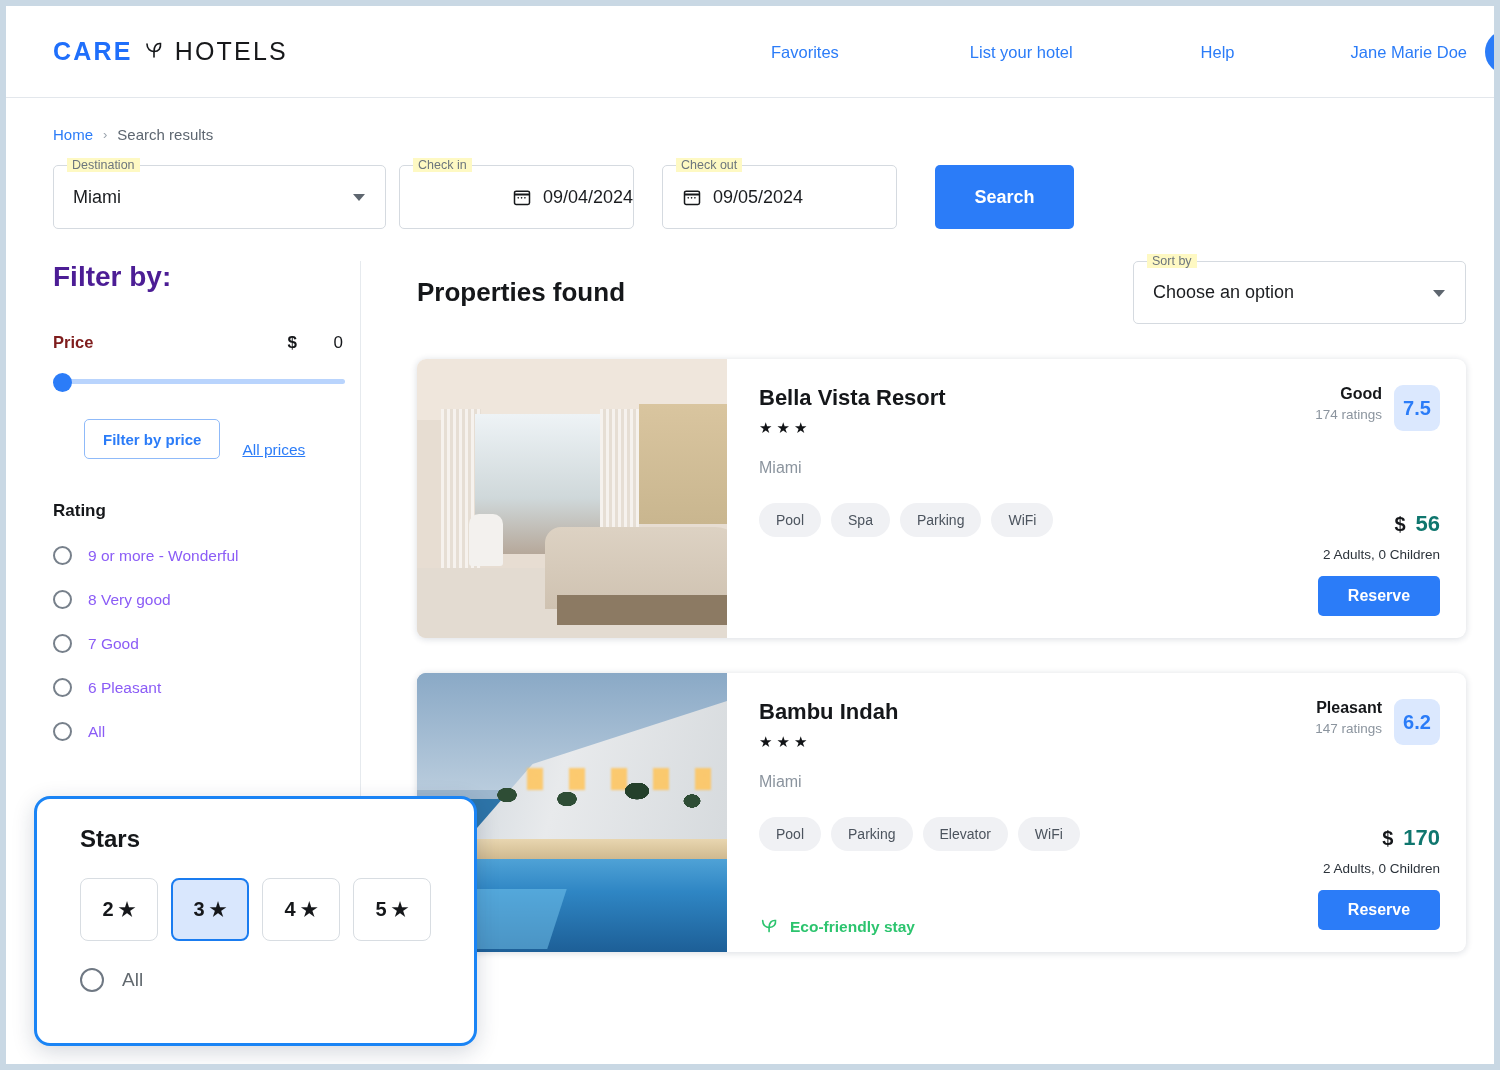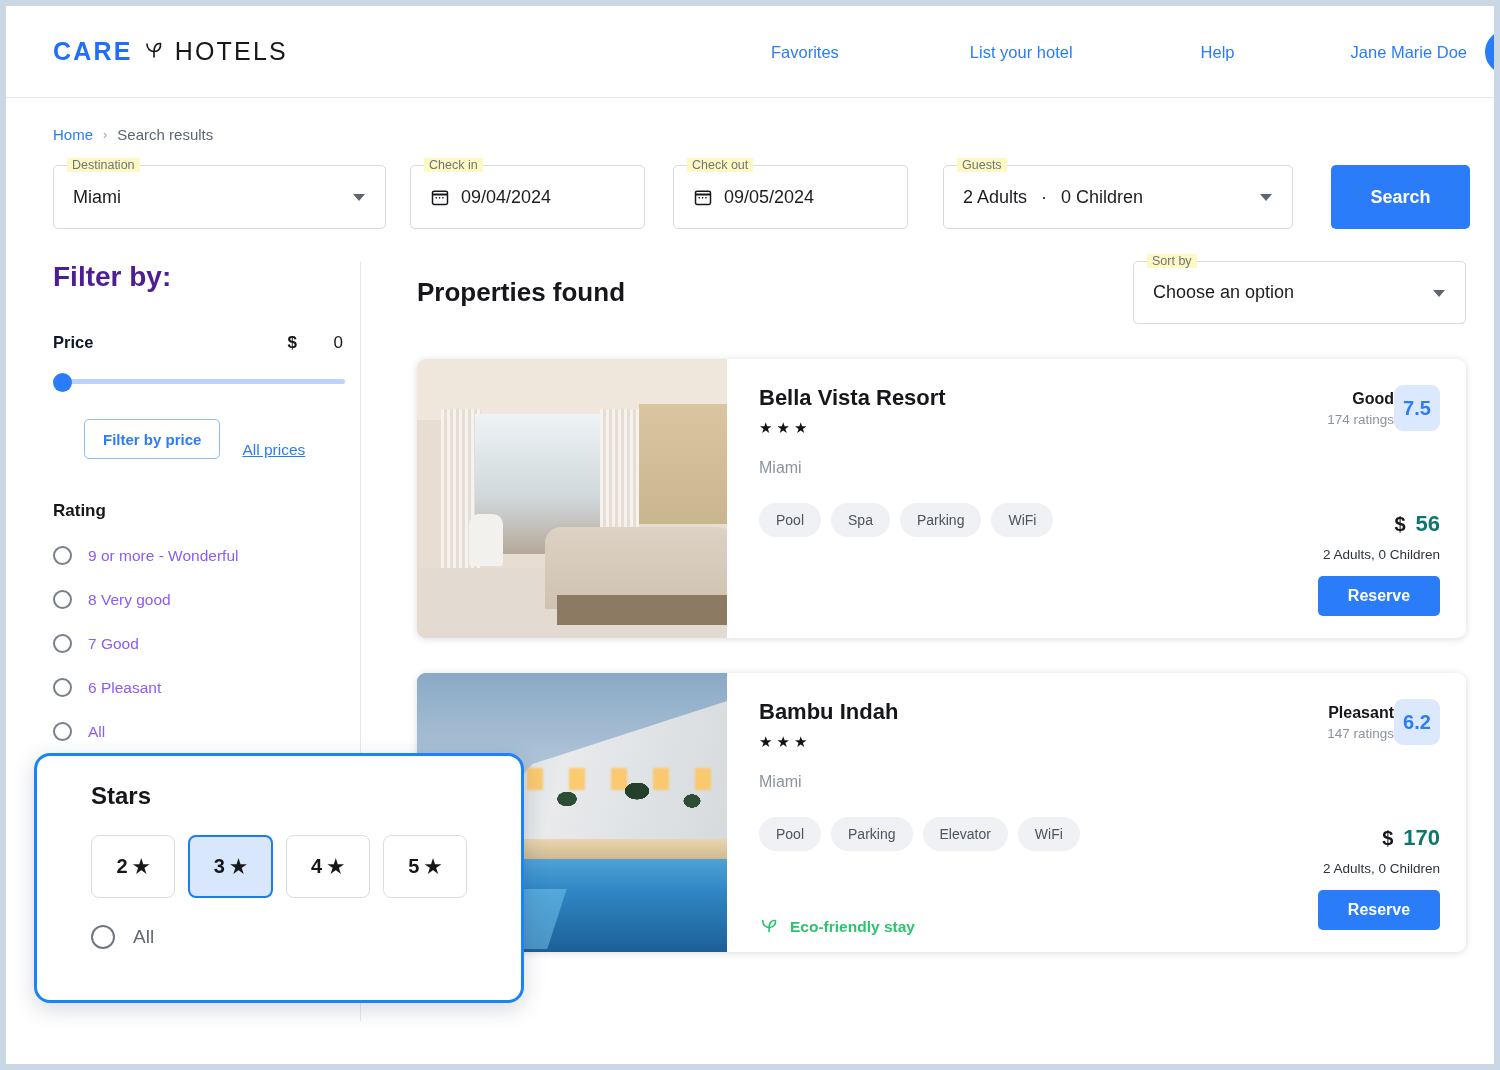--- a/index.html
+++ b/index.html
@@ -74,42 +74,42 @@
     font-size: 18px; color: #1b1d20; margin-left: 19px;
     display: flex; align-items: center; gap: 11px; white-space: nowrap;
   }
   .caret {
     position: absolute; right: 20px; top: 50%; margin-top: -3px;
     width: 0; height: 0;
     border-left: 6px solid transparent; border-right: 6px solid transparent;
     border-top: 7px solid #5e666f;
   }
   .f-dest  { width: 333px; }
-  .f-in    { width: 235px; margin-left: 24px; }
+  .f-in    { width: 235px; margin-left: 13px; justify-content: flex-end; }
   .f-out   { width: 235px; margin-left: 28px; }
   .f-guest { width: 350px; margin-left: 35px; }
   .guest-dot { color: #1b1d20; font-size: 18px; margin: 0 3px; }
   .search-btn {
     margin-left: 38px; width: 139px; height: 64px;
     background: #2b7cf8; color: #fff; border: none; border-radius: 5px;
     font-size: 18px; font-weight: bold; font-family: inherit; cursor: pointer;
   }
 
   
   .body { display: flex; margin-top: 32px; }
   .sidebar {
     width: 355px; padding-left: 47px; border-right: 1px solid #e6eaee;
     min-height: 760px;
   }
   .filter-title { font-size: 28px; font-weight: bold; color: #4c1d95; }
   .price-head {
     margin-top: 40px; display: flex; align-items: baseline;
     width: 290px;
   }
-  .price-label { font-size: 16.5px; font-weight: bold; color: #0f172a; }
+  .price-label { font-size: 16.5px; font-weight: bold; color: #7f1d1d; }
   .price-cur { margin-left: auto; font-size: 17px; color: #15171a; font-weight: bold; }
   .price-val { width: 46px; text-align: right; font-size: 17px; color: #15171a; }
   .slider { margin-top: 18px; width: 292px; height: 20px; position: relative; cursor: pointer; }
   .slider-track {
     position: absolute; top: 8px; left: 0; width: 292px; height: 5px;
     background: #b9d4fd; border-radius: 3px;
   }
   .slider-thumb {
     position: absolute; top: 2px; left: 0; width: 19px; height: 19px;
     border-radius: 50%; background: #2b7cf8;
@@ -159,45 +159,45 @@
   }
   .eco {
     position: absolute; left: 32px; bottom: 14px;
     display: flex; align-items: center; gap: 9px;
     color: #2cc46e; font-size: 15.5px; font-weight: bold;
   }
   .card-right {
     width: 230px; flex: none; display: flex; flex-direction: column;
     align-items: flex-end;
   }
-  .score-row { display: flex; align-items: center; }
+  .score-row { display: flex; align-items: flex-start; gap: 12px; }
   .score-words { text-align: right; }
   .score-title { font-size: 16px; font-weight: bold; color: #15171a; }
   .score-count { margin-top: 4px; font-size: 13.5px; color: #8b949e; }
   .score-badge {
     width: 46px; height: 46px; border-radius: 9px; background: #dbe8fe;
     color: #2b7cf8; font-size: 20px; font-weight: bold;
     display: flex; align-items: center; justify-content: center;
   }
   .price-row { margin-top: auto; display: flex; align-items: baseline; gap: 10px; }
   .price-symbol { font-size: 20px; font-weight: bold; color: #15171a; }
   .price-amount { font-size: 22px; font-weight: bold; color: #0f766e; }
   .occupancy { margin-top: 10px; font-size: 13.5px; color: #2c333b; }
   .reserve-btn {
     margin-top: 14px; width: 122px; height: 40px;
     background: #2b7cf8; color: #fff; border: none; border-radius: 5px;
     font-size: 16px; font-weight: bold; font-family: inherit; cursor: pointer;
   }
 
   
   .stars-panel {
-    position: absolute; left: 28px; top: 747px; width: 490px; height: 250px;
+    position: absolute; left: 28px; top: 790px; width: 443px; height: 250px;
     background: #fff; border: 3px solid #1a84f5; border-radius: 16px;
     box-shadow: 0 6px 22px rgba(20,40,70,.18);
-    padding: 26px 54px;
+    padding: 26px 43px;
   }
   .stars-panel-title { font-size: 24px; font-weight: bold; color: #15171a; }
   .star-btns { margin-top: 25px; display: flex; gap: 13px; }
   .star-btn {
     width: 93px; height: 63px; border: 1px solid #d8dde2; border-radius: 8px;
     background: #fff; display: flex; align-items: center; justify-content: center;
     gap: 5px; font-size: 20px; font-weight: bold; color: #15171a;
     font-family: inherit; cursor: pointer;
   }
   .star-btn.selected { background: #d9e7fd; border: 2px solid #1a7cf0; }
@@ -340,29 +340,20 @@
       <span class="field-value">
         <svg width="20" height="20" viewBox="0 0 24 24" fill="none" stroke="#16181b" stroke-width="1.8">
           <rect x="3" y="5" width="18" height="16" rx="2"></rect>
           <path d="M3 9h18" stroke-width="2.4"></path>
           <path d="M7.5 13h.01M11.5 13h.01M15.5 13h.01" stroke-linecap="round" stroke-width="2"></path>
         </svg>
         <span>09/05/2024</span>
       </span>
     </div>
 
-    <div class="field f-guest">
-      <span class="field-legend">Guests</span>
-      <span class="field-value">
-        <span>2  Adults</span>
-        <span class="guest-dot">·</span>
-        <span>0  Children</span>
-      </span>
-      <span class="caret"></span>
-    </div>
 
     <button class="search-btn">Search</button>
   </div>
 
   <div class="body">
 
     <div class="sidebar">
       <div class="filter-title">Filter by:</div>
 
       <div class="price-head">

